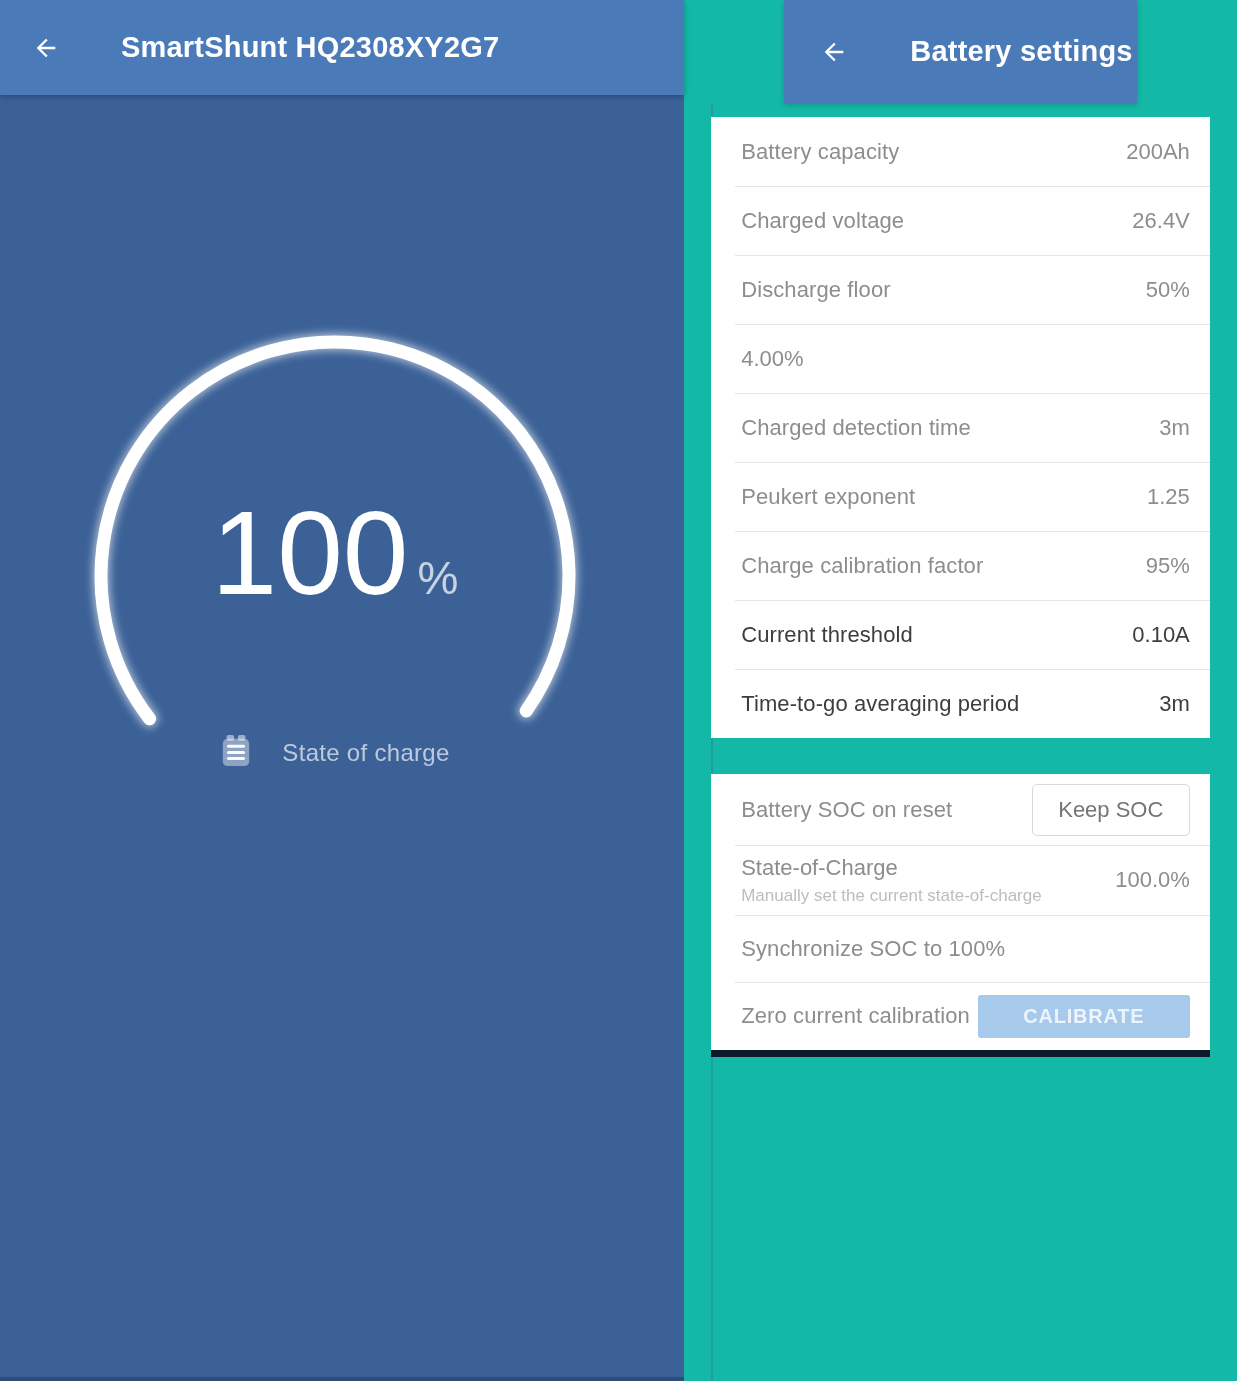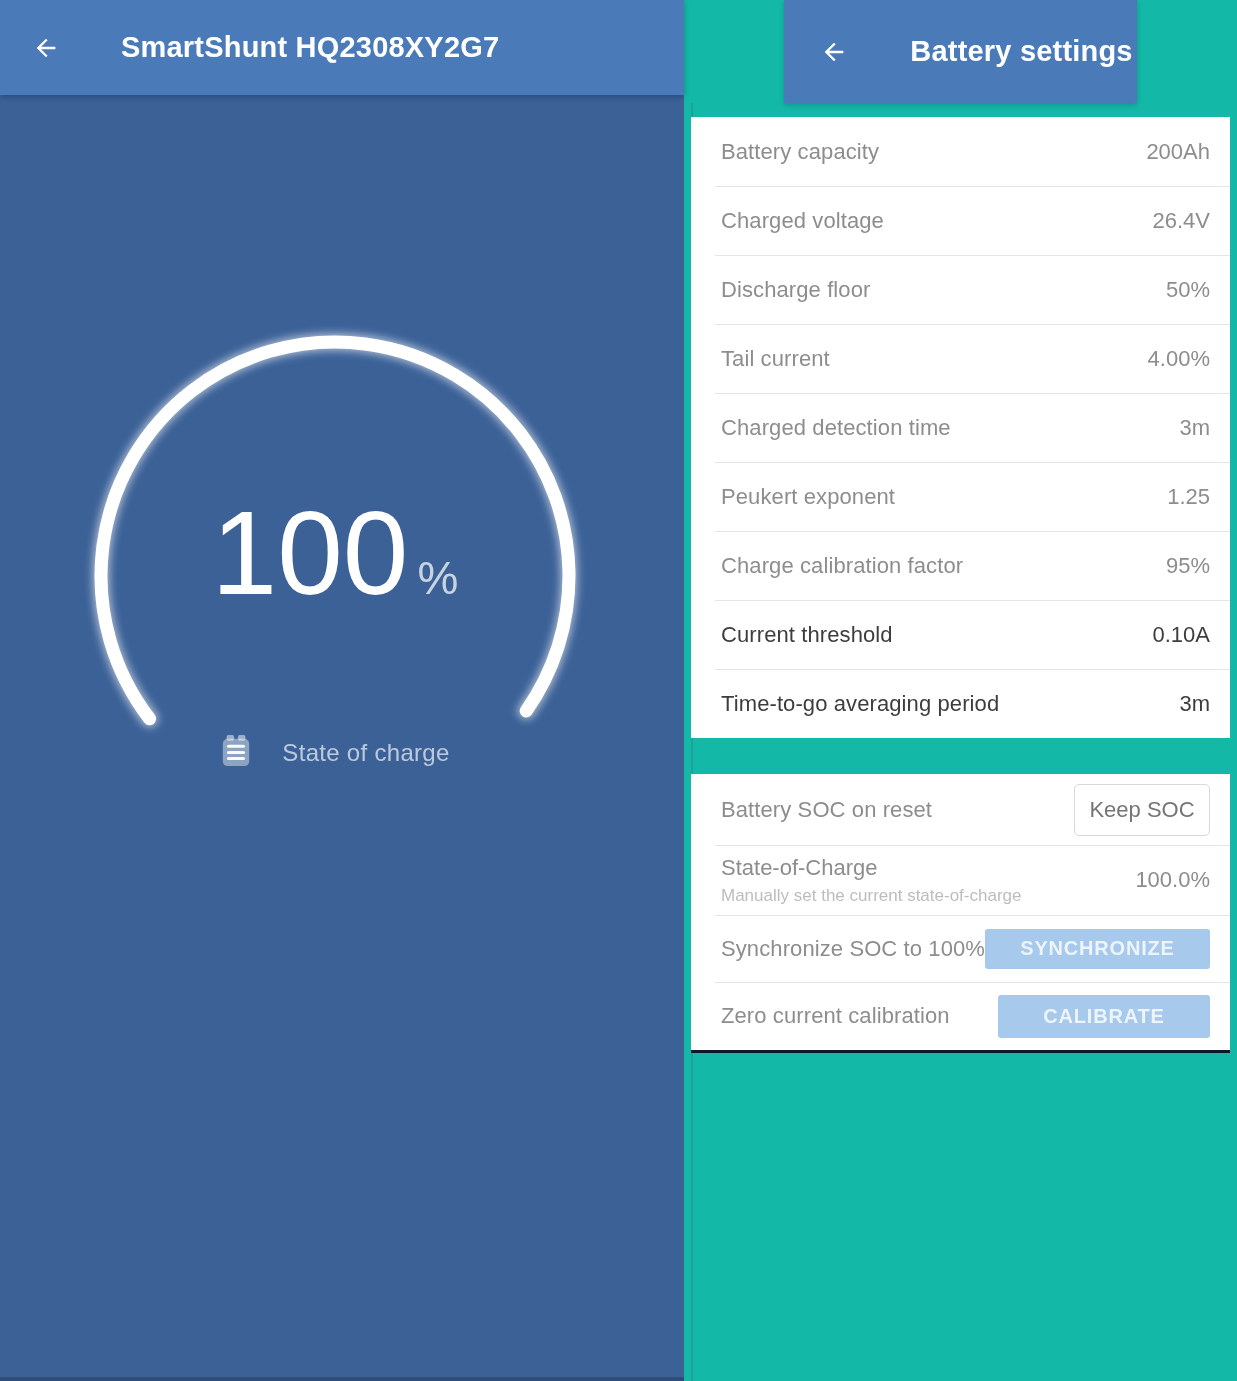--- a/index.html
+++ b/index.html
@@ -35,40 +35,40 @@
   .rheader .htitle{margin-left:61px;}
   .lockwrap{position:absolute;top:0;left:0;width:100%;height:100%;pointer-events:none;}
   .lock-icon{position:absolute;left:491px;top:32px;pointer-events:auto;cursor:pointer;}
   .red-ellipse{position:absolute;left:468px;top:19px;width:84px;height:70px;
        border:5px solid var(--annotation-red);border-radius:50%;box-sizing:border-box;}
 
   .rcontent{flex:1;position:relative;box-shadow:inset 2px 0 0 rgba(59,97,151,.30);}
   .group{background:#ffffff;}
   .g1{margin-top:14px;}
   .ggap{height:36px;}
-  .g2{border-bottom:3px solid #0f172a;}
+  .g2{border-bottom:7px solid #0f172a;}
 
   .srow{height:69px;display:flex;align-items:center;padding:0 20px 0 30px;
        position:relative;background:#fff;}
   .srow:not(:first-child)::before{content:'';position:absolute;top:0;left:24px;right:0;height:1px;
        background:#e5e5e7;}
   .slabel{font-size:22px;color:#8d8d8d;flex:1;letter-spacing:.1px;}
   .svalue{font-size:22px;color:#8d8d8d;}
   .srow.dark .slabel,.srow.dark .svalue{color:#3d3d3d;}
 
   .arow:nth-child(1){height:71px;}
   .arow:nth-child(2){height:70px;}
   .arow:nth-child(3){height:67px;}
   .arow:nth-child(4){height:68px;gap:8px;}
 
   .tl-wrap{flex:1;display:flex;flex-direction:column;justify-content:center;gap:5px;}
   .tl-title{font-size:22px;color:#8d8d8d;}
   .tl-sub{font-size:17px;color:#bdbdbf;}
 
-  .btn-outline{width:136px;height:52px;border:1px solid #d9d9d9;border-radius:5px;background:#fff;
+  .btn-outline{width:158px;height:52px;border:1px solid #d9d9d9;border-radius:5px;background:#fff;
        color:#757575;font-size:22px;display:flex;align-items:center;justify-content:center;
        cursor:pointer;box-sizing:border-box;}
   .btn-filled{background:var(--action-blue);color:rgba(255,255,255,.80);font-weight:bold;
        font-size:20px;letter-spacing:.8px;border:none;border-radius:3px;display:flex;
        align-items:center;justify-content:center;cursor:pointer;}
   .row-synchronize-soc .btn-filled{width:225px;height:40px;}
   .row-zero-current-calibration .btn-filled{width:212px;height:43px;}
 </style>
 </head>
 <body>
@@ -145,21 +145,20 @@
           </div>
           <div class="srow">
             <span class="slabel">Charged voltage</span>
             <span class="svalue">26.4V</span>
           </div>
           <div class="srow">
             <span class="slabel">Discharge floor</span>
             <span class="svalue">50%</span>
           </div>
           <div class="srow">
-            <span class="slabel">Tail current</span>
             <span class="svalue">4.00%</span>
           </div>
           <div class="srow">
             <span class="slabel">Charged detection time</span>
             <span class="svalue">3m</span>
           </div>
           <div class="srow">
             <span class="slabel">Peukert exponent</span>
             <span class="svalue">1.25</span>
           </div>
@@ -184,21 +183,20 @@
           </div>
           <div class="srow arow row-state-of-charge">
             <div class="tl-wrap">
               <div class="tl-title">State-of-Charge</div>
               <div class="tl-sub">Manually set the current state-of-charge</div>
             </div>
             <span class="svalue">100.0%</span>
           </div>
           <div class="srow arow row-synchronize-soc">
             <span class="slabel">Synchronize SOC to 100%</span>
-            <button class="btn-filled">SYNCHRONIZE</button>
           </div>
           <div class="srow arow row-zero-current-calibration">
             <span class="slabel">Zero current calibration</span>
             <button class="btn-filled">CALIBRATE</button>
           </div>
         </div>
     </div>
   </section>
 </div>
 

